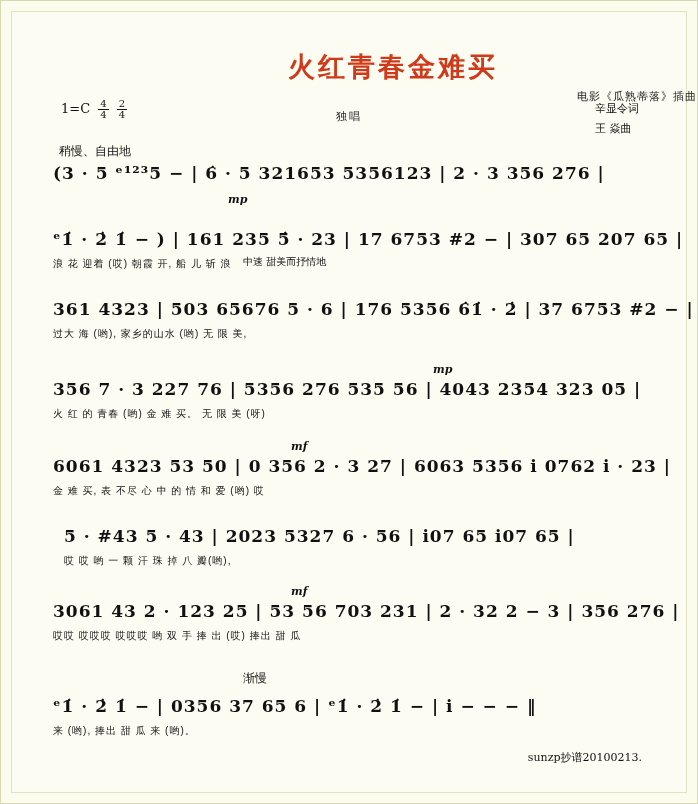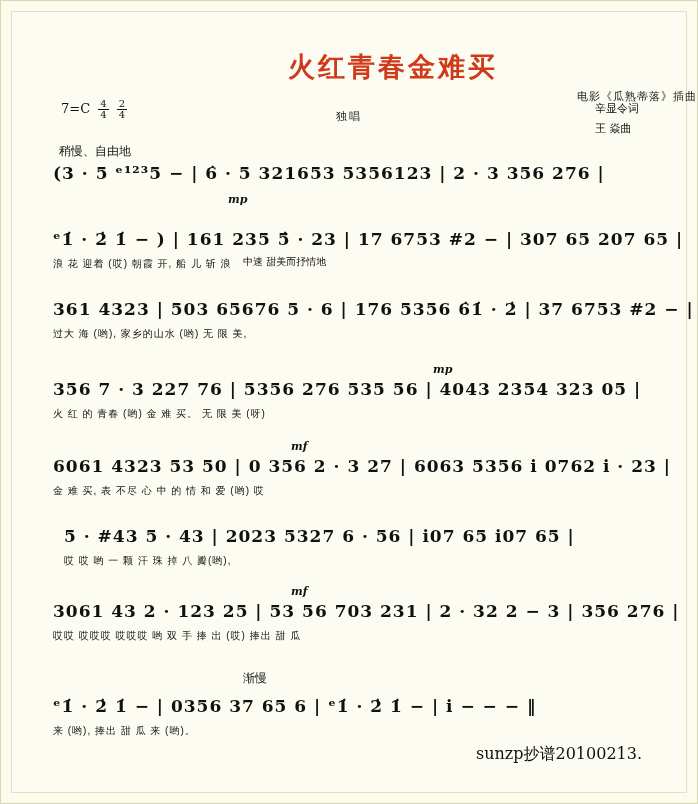--- a/index.html
+++ b/index.html
@@ -139,37 +139,37 @@
     font-size: 11px;
     font-style: italic;
     font-weight: bold;
     color: #111;
     font-family: "DejaVu Serif", serif;
   }
   .footer {
     position: absolute;
     right: 55px;
     bottom: 38px;
-    font-size: 16px;
+    font-size: 11px;
     color: #111;
     font-family: "DejaVu Serif", serif;
   }
 </style>
 </head>
 <body>
 
 <div class="sheet">
   <div class="inner"></div>
 
   <div class="title">火红青春金难买</div>
   <div class="subtitle">电影《瓜熟蒂落》插曲</div>
   <div class="perf">独唱</div>
 
   <div class="keysig">
-    <span>7=C</span>
+    <span>1=C</span>
     <span class="meter">
       <span style="display:block;border-bottom:1px solid #111;padding:0 2px;">4</span>
       <span style="display:block;padding:0 2px;">4</span>
     </span>
     <span class="meter">
       <span style="display:block;border-bottom:1px solid #111;padding:0 2px;">2</span>
       <span style="display:block;padding:0 2px;">4</span>
     </span>
   </div>
 

